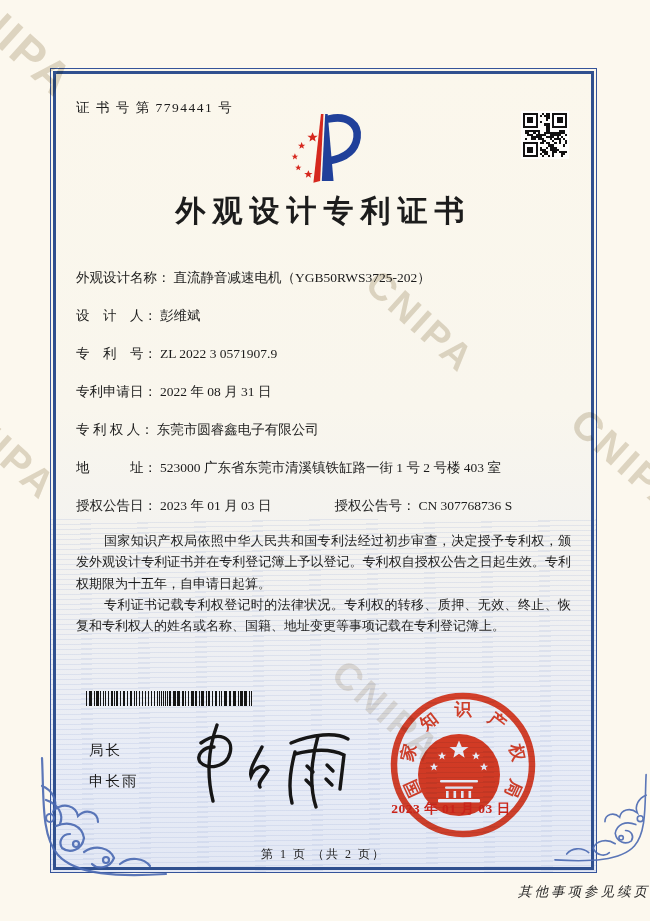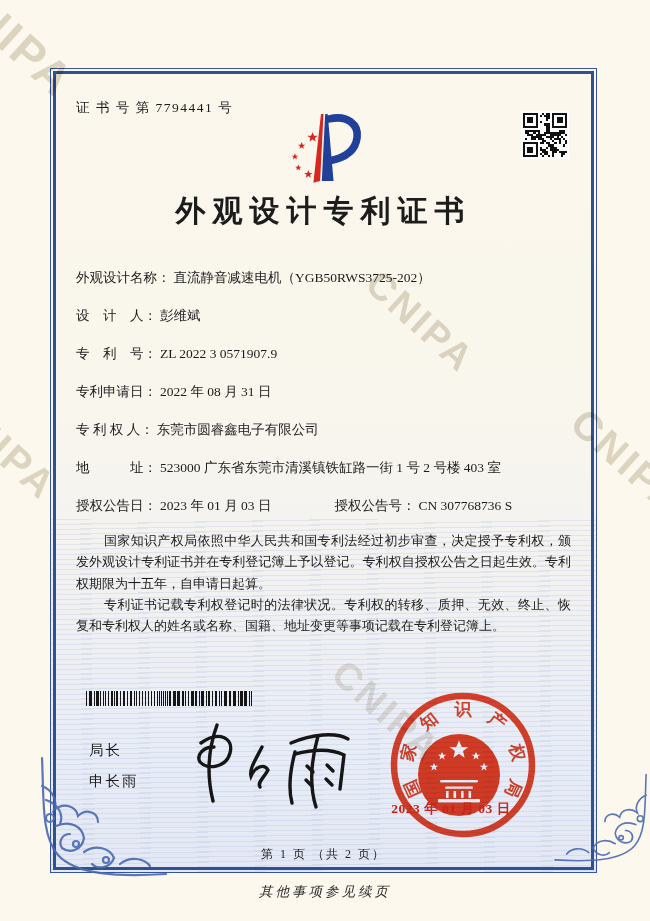--- a/index.html
+++ b/index.html
@@ -34,21 +34,21 @@
   .paras{position:absolute;left:25px;top:461px;width:495px;font-size:13px;line-height:1.64;text-align:justify;}
   .paras p{margin:0;text-indent:2.15em;}
   .barcode{position:absolute;left:35px;top:622px;width:170px;height:15px;}
   .sig-title{position:absolute;left:38px;top:672px;font-size:14.5px;letter-spacing:2px;}
   .sig-name{position:absolute;left:38px;top:703px;font-size:14.5px;letter-spacing:2px;}
   .signature{position:absolute;left:128px;top:644px;width:185px;height:102px;}
   .seal{position:absolute;left:336px;top:620px;width:152px;height:152px;opacity:.95;mix-blend-mode:multiply;}
   .seal-date{position:absolute;left:300px;top:731px;width:200px;text-align:center;
         color:#c9241a;font-size:13.5px;font-weight:bold;letter-spacing:.5px;}
   .page-info{position:absolute;left:0;top:777px;width:100%;text-align:center;font-size:12px;letter-spacing:2px;color:#222;}
-  .continuation{position:absolute;left:0;top:883px;width:100%;text-align:center;z-index:2;
+  .continuation{position:absolute;left:0;top:883px;width:100%;text-align:right;z-index:2;
         font-size:13.5px;font-style:italic;letter-spacing:3px;color:#2b2b2b;}
   .flourish{position:absolute;z-index:4;pointer-events:none;}
   .flourish-left{left:34px;top:756px;width:136px;height:122px;}
   .flourish-right{left:552px;top:760px;width:100px;height:116px;transform:scaleX(-1);}
 </style>
 </head>
 <body>
 
 <div class="page">
 

